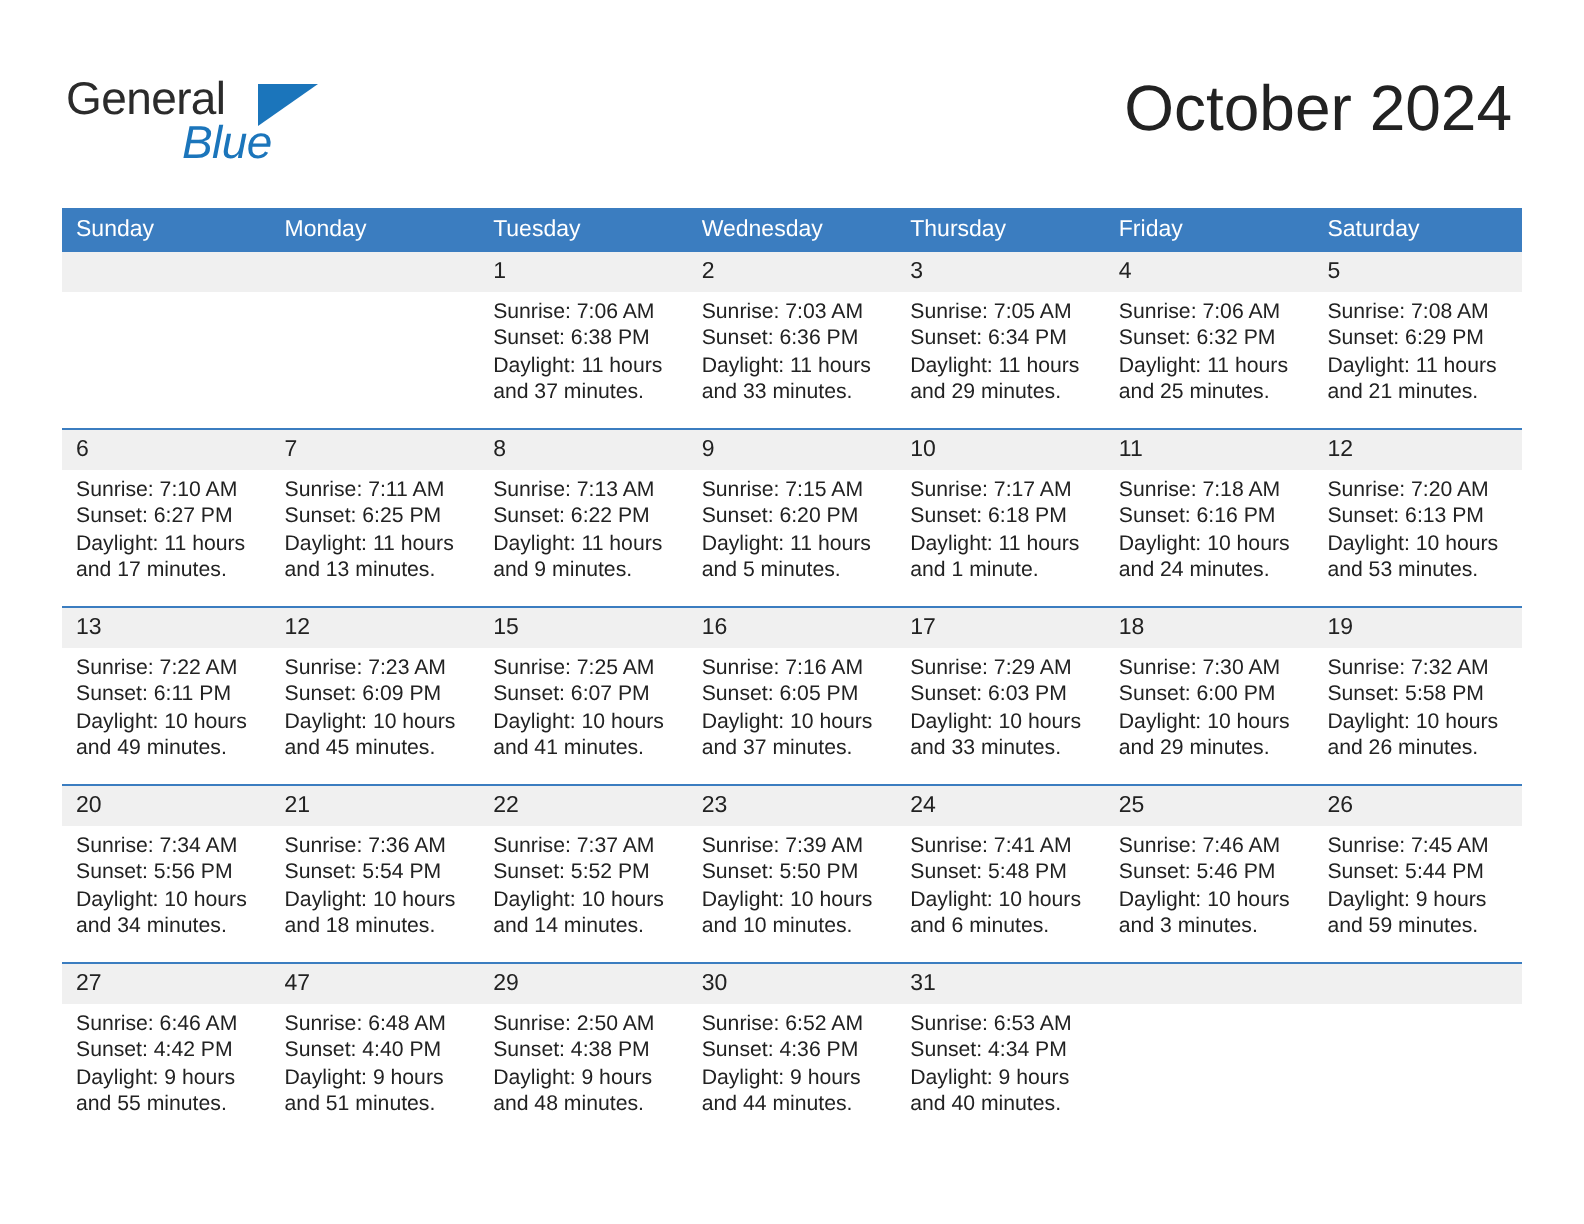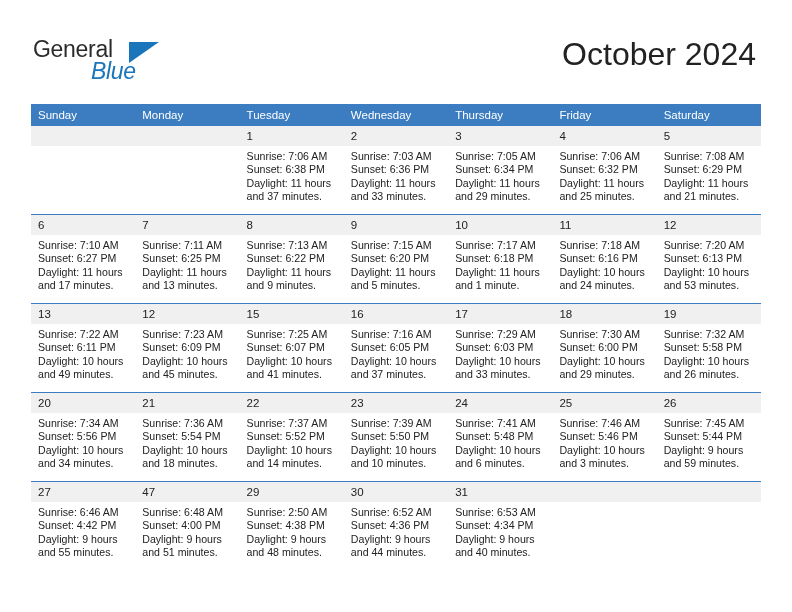--- a/index.html
+++ b/index.html
@@ -413,21 +413,21 @@
               <div>Sunrise: 6:46 AM</div>
               <div>Sunset: 4:42 PM</div>
               <div>Daylight: 9 hours</div>
               <div>and 55 minutes.</div>
             </div>
           </td>
           <td>
             <div class="daynum">47</div>
             <div class="info">
               <div>Sunrise: 6:48 AM</div>
-              <div>Sunset: 4:00 PM</div>
+              <div>Sunset: 4:40 PM</div>
               <div>Daylight: 9 hours</div>
               <div>and 51 minutes.</div>
             </div>
           </td>
           <td>
             <div class="daynum">29</div>
             <div class="info">
               <div>Sunrise: 2:50 AM</div>
               <div>Sunset: 4:38 PM</div>
               <div>Daylight: 9 hours</div>

